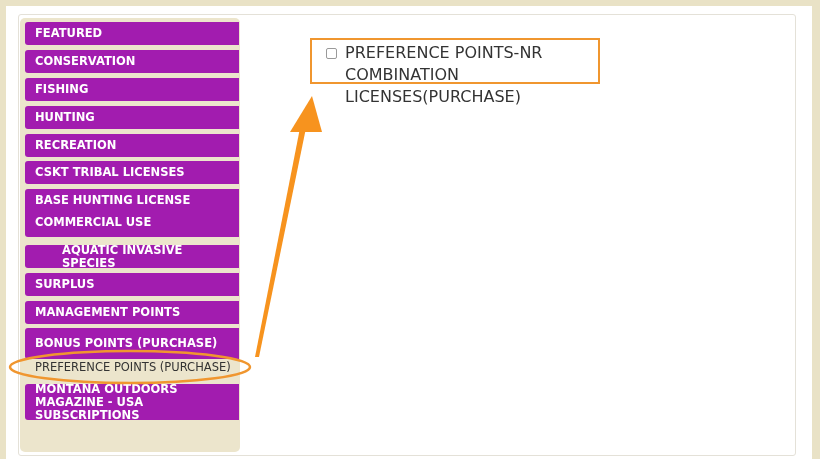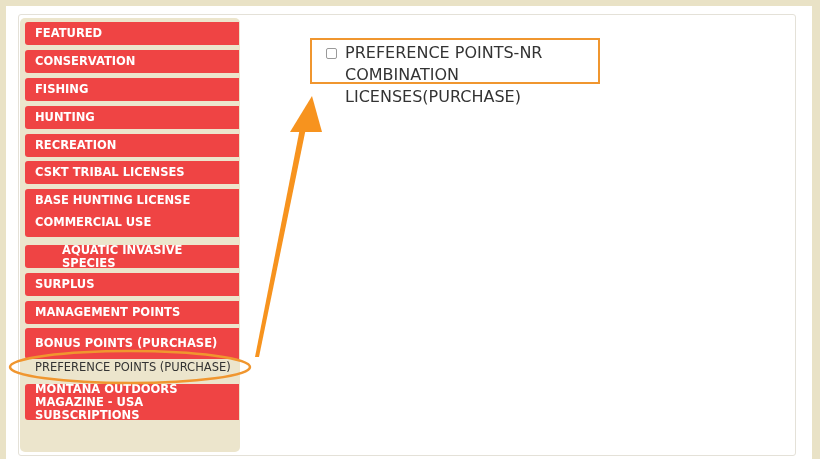--- a/index.html
+++ b/index.html
@@ -16,21 +16,21 @@
   .panel {
     position:absolute; left:12px; top:8px; width:776px; height:440px;
     background:#fff; border:1px solid #e4e1d8; border-radius:3px;
   }
   .sidebar {
     position:absolute; left:20px; top:18px; width:220px; height:434px;
     background:#ece5cc; border-radius:5px;
   }
   .cat {
     position:absolute; left:5px; width:214px;
-    background:#ef4444; color:#fff; font-weight:bold;
+    background:#a21caf; color:#fff; font-weight:bold;
     font-size:11.5px; line-height:13px;
     border-radius:3px 0 0 3px;
     box-sizing:border-box; padding-left:10px;
     display:flex; align-items:center;
     cursor:pointer;
   }
   .cat.active {
     background:transparent; color:#333; font-weight:normal;
   }
   .content-item {

